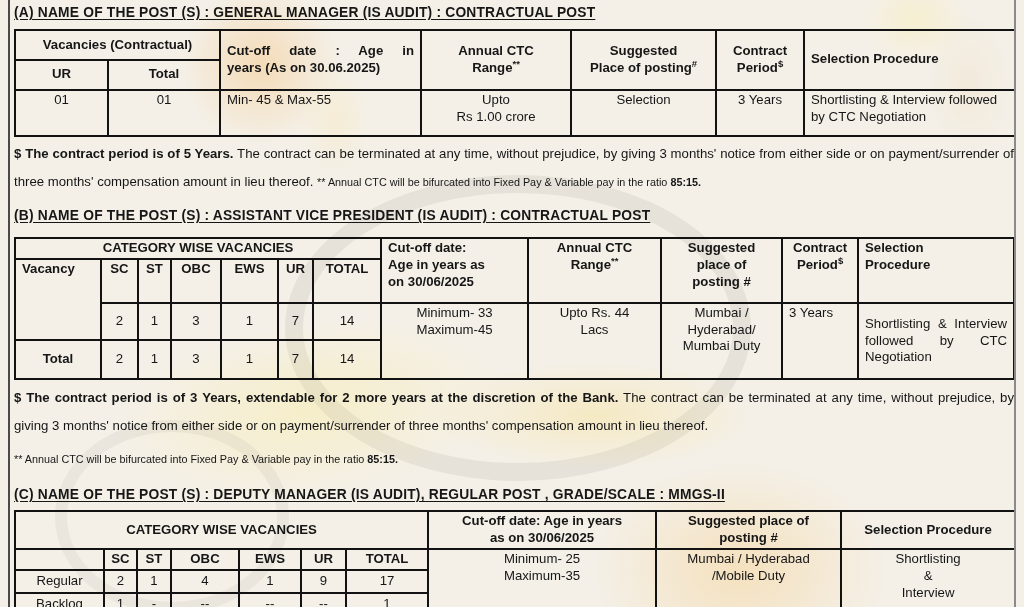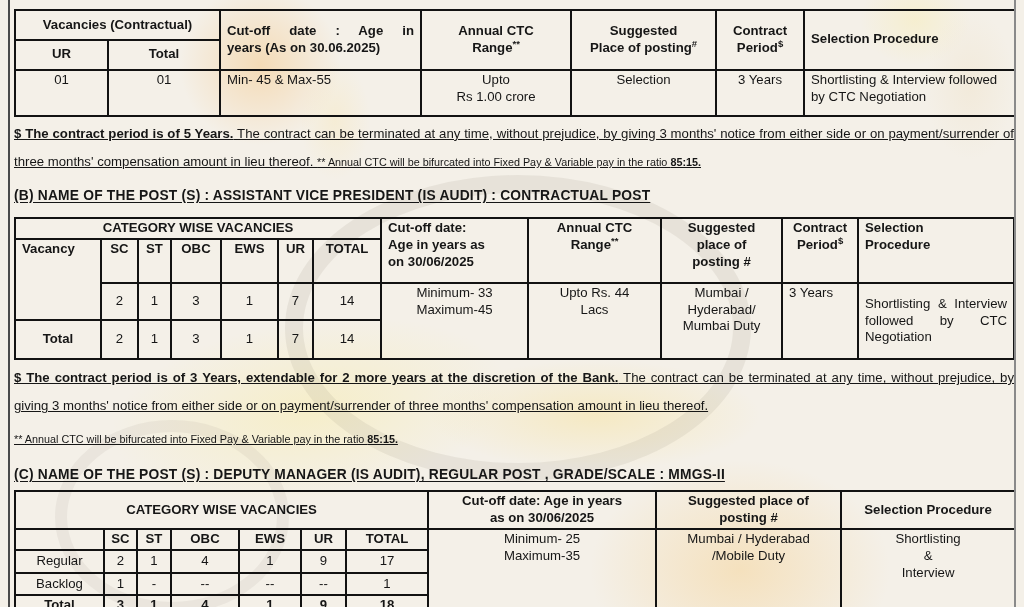--- a/index.html
+++ b/index.html
@@ -43,21 +43,21 @@
   .tbl .left{text-align:left;padding-left:6px;}
   .tbl .just{text-align:justify;padding:12px 6px;}
   .tbl .top{vertical-align:top;}
   .jline{text-align:justify;text-align-last:justify;}
   sup{font-size:9.5px;vertical-align:super;line-height:0;}
 
   .t-a{margin-top:9px;}
   .t-b{margin-top:14px;}
   .t-c{margin-top:8px;}
 
-  .note{width:1000px;margin:0;text-align:justify;font-size:13.2px;line-height:28px;text-decoration:underline;}
+  .note{width:1000px;margin:0;text-align:justify;font-size:13.2px;line-height:28px;}
   .note-a{margin-top:3px;}
   .note-b{margin-top:4px;}
   .small{font-size:10.8px;}
   .note-small-line{margin-top:12px;font-size:10.8px;line-height:15px;}
 </style>
 </head>
 <body>
 
 <div class="rule-left"></div>
 <div class="rule-right"></div>
@@ -66,20 +66,21 @@
 <div class="wm wm3"></div>
 <div class="wm wm4"></div>
 <div class="wm wm5"></div>
 <div class="wm wm6"></div>
 <div class="wm wm7"></div>
 <div class="wm wm8"></div>
 <div class="wm wm9"></div>
 
 <div class="content">
 
+  <div class="heading h-a">(A) NAME OF THE POST (S) : GENERAL MANAGER (IS AUDIT) : CONTRACTUAL POST</div>
 
   <table class="tbl t-a">
     <colgroup>
       <col style="width:93px">
         <col style="width:112px">
         <col style="width:201px">
       <col style="width:150px">
         <col style="width:145px">
         <col style="width:88px">
         <col style="width:211px">

